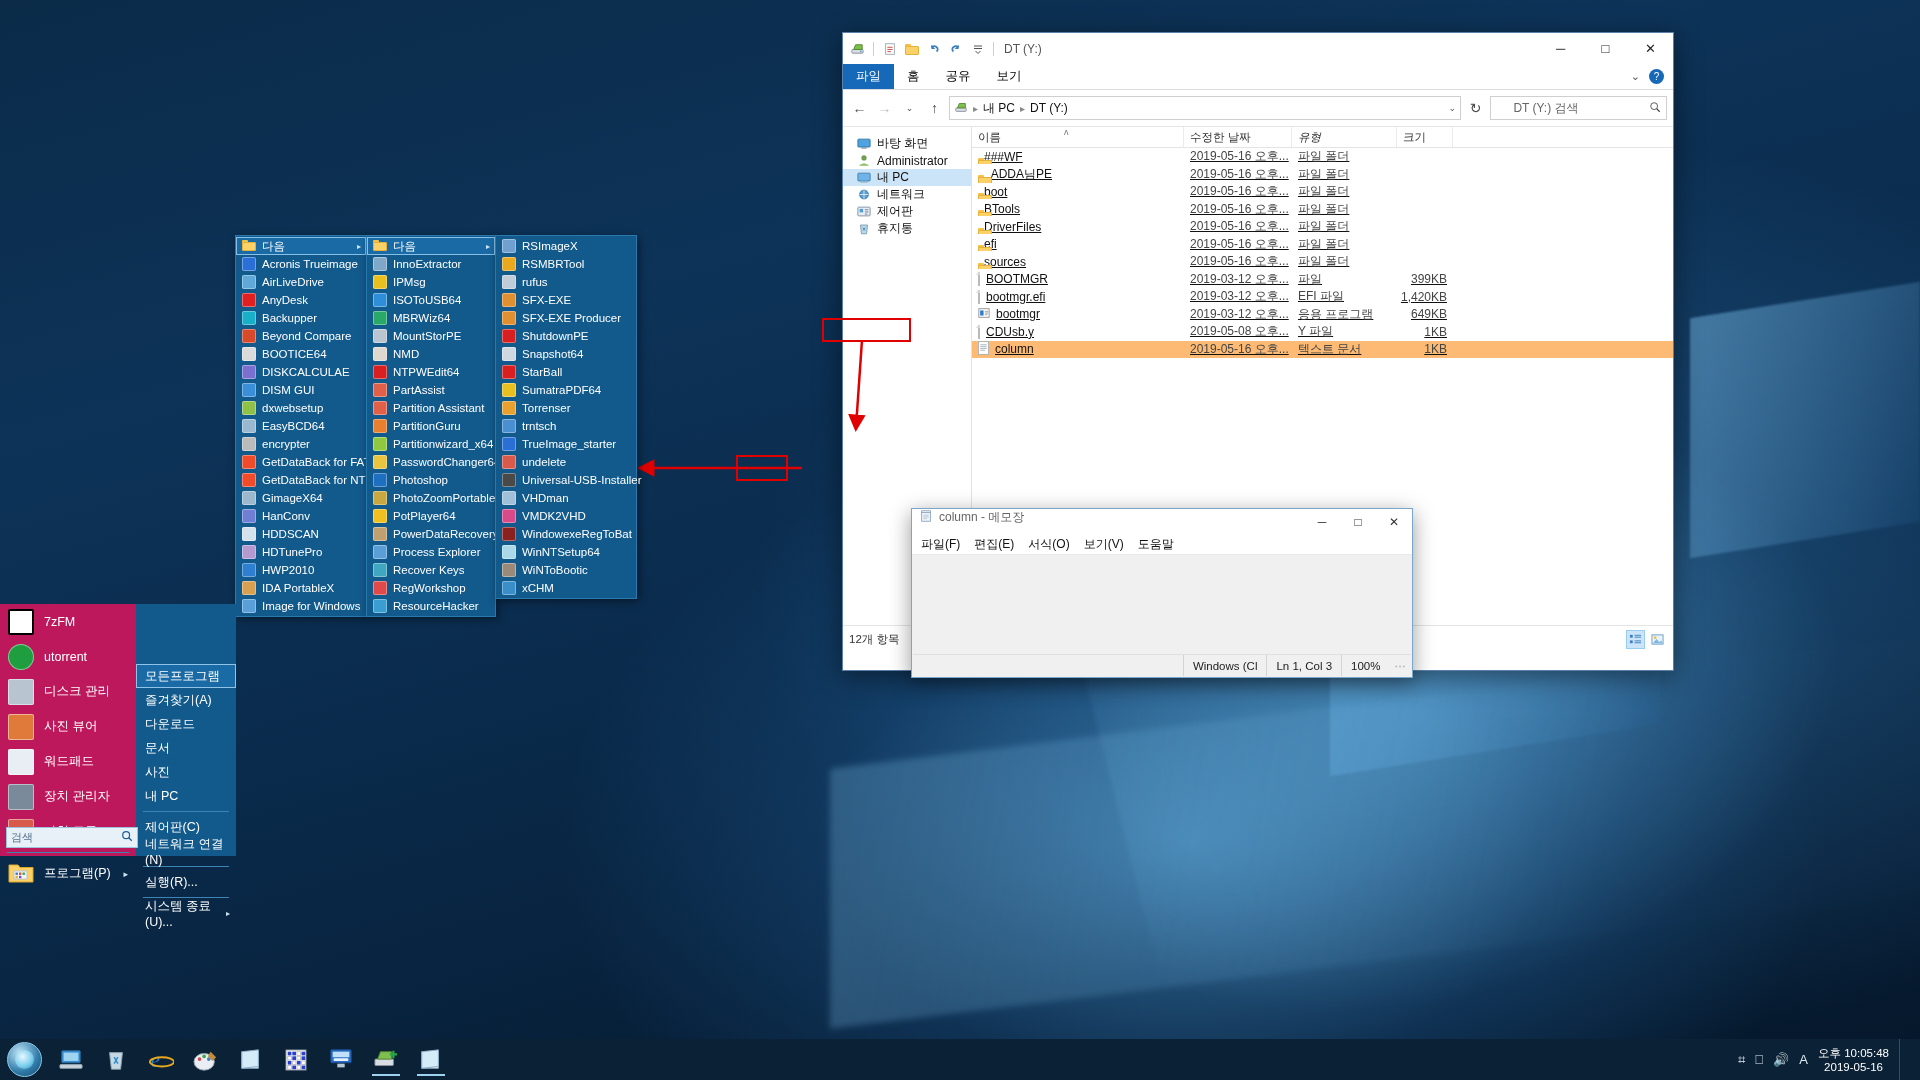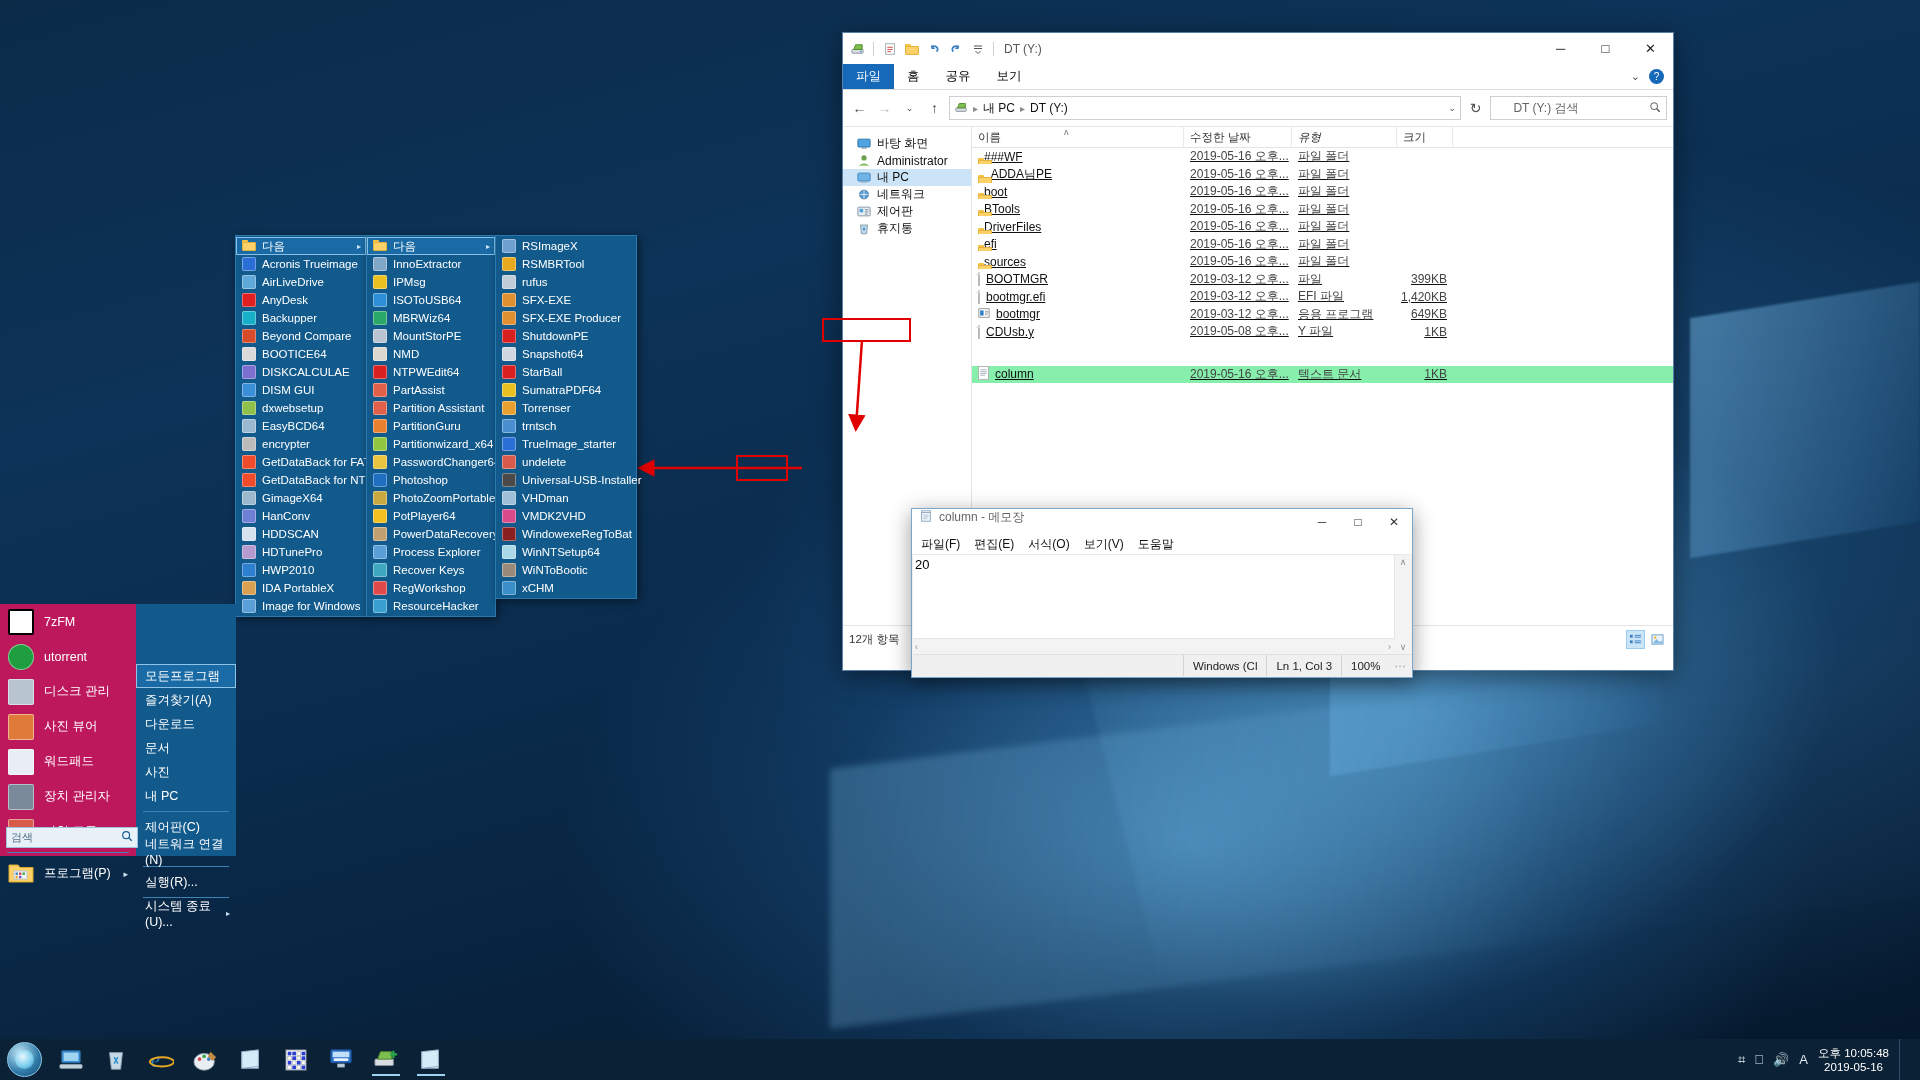--- a/index.html
+++ b/index.html
@@ -71,21 +71,21 @@
   .nav-item .dot{width:14px;height:13px;flex:0 0 auto;}
   #filelist{flex:1;display:flex;flex-direction:column;}
   #cols{height:20px;display:flex;align-items:center;border-bottom:1px solid #e4e4e4;font-size:11.5px;color:#333;position:relative;}
   .col{padding-left:6px;border-right:1px solid #eaeaea;height:20px;line-height:20px;box-sizing:border-box;}
   .c-name{width:212px;}
   .c-date{width:108px;}
   .c-type{width:105px;font-style:italic;}
   .c-size{width:56px;}
   #sortarrow{position:absolute;left:92px;top:0px;font-size:9px;color:#777;}
   .row{height:17.5px;display:flex;align-items:center;font-size:12px;color:#111;text-decoration:underline;}
-  .row.sel{background:#86efac;margin-top:25px;}
+  .row.sel{background:#fdba74;}
   .cell{padding-left:6px;box-sizing:border-box;overflow:hidden;white-space:nowrap;}
   .cell.name{width:212px;display:flex;align-items:center;gap:6px;}
   .cell.date{width:108px;color:#444;}
   .cell.type{width:105px;color:#444;}
   .cell.size{width:56px;color:#444;text-align:right;padding-right:6px;padding-left:0;}
   #exp-status{height:26px;display:flex;align-items:center;border-top:1px solid #e4e4e4;padding:0 6px;font-size:11.5px;color:#333;}
   #exp-status .views{margin-left:auto;display:flex;gap:3px;}
   .vbtn{width:19px;height:19px;display:flex;align-items:center;justify-content:center;}
   .vbtn.active{background:#cce4f7;border:1px solid #99ccf2;box-sizing:border-box;}
 
@@ -463,31 +463,20 @@
       <span class="npbtn">✕</span>
     </span>
   </div>
   <div id="np-menu">
     <span>파일(F)</span>
     <span>편집(E)</span>
     <span>서식(O)</span>
     <span>보기(V)</span>
     <span>도움말</span>
   </div>
-  <div id="np-edit">
-    <div id="np-text">20</div>
-    <div id="np-vscroll">
-      <div class="sb-arrow" style="height:14px">∧</div>
-      <div class="sb-arrow" style="height:14px;position:absolute;bottom:0;width:100%">∨</div>
-    </div>
-    <div id="np-hscroll">
-      <span class="sb-arrow" style="position:absolute;left:2px;top:3px">‹</span>
-      <span class="sb-arrow" style="position:absolute;right:4px;top:3px">›</span>
-    </div>
-  </div>
   <div id="np-status">
     <span class="seg">Windows (Cl</span>
     <span class="seg">Ln 1, Col 3</span>
     <span class="seg">100%</span>
     <span class="seg" style="border:none;padding:0 5px;color:#a0a0a0">⋯</span>
   </div>
 </div>
 
 <div class="redbox" id="redbox-file"></div>
 <div class="redbox" id="redbox-np"></div>

